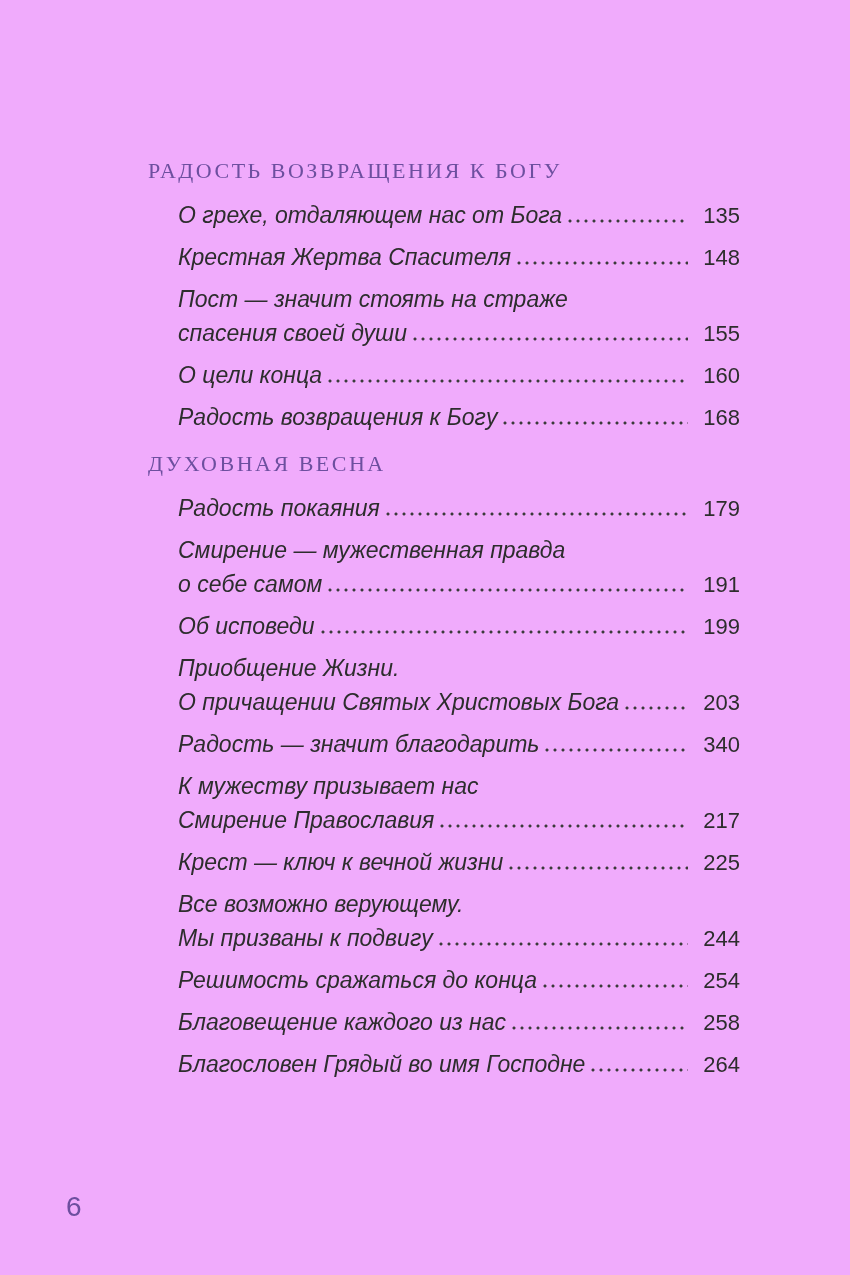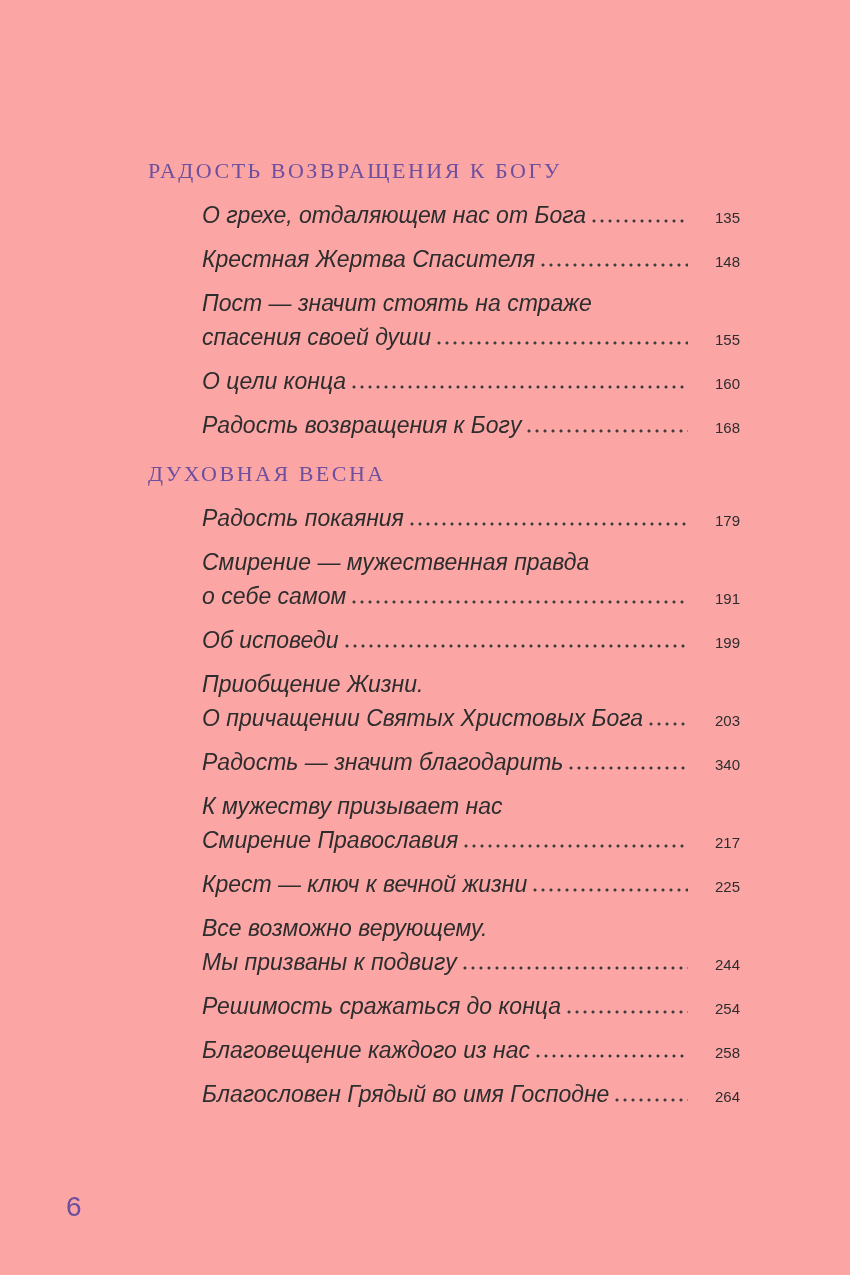--- a/index.html
+++ b/index.html
@@ -9,41 +9,41 @@
   * { box-sizing: border-box; }
   html, body { margin: 0; padding: 0; }
   body {
     width: 850px; height: 1275px;
     background: #ffffff;
     font-family: "Liberation Sans", sans-serif;
   }
   .page {
     position: relative;
     width: 850px; height: 1275px;
-    background: #fca5a5;
+    background: #f0abfc;
     overflow: hidden;
   }
   .toc {
     position: absolute;
     left: 148px; top: 156px;
     width: 592px;
   }
   .toc-section { margin: 0; }
   .toc-section + .toc-section { margin-top: 14px; }
   .toc-section-title {
     font-family: "Liberation Serif", serif;
     font-weight: 400;
     font-size: 22px;
     line-height: 30px;
     letter-spacing: 2.5px;
     color: var(--accent);
     margin: 0 0 12px 0;
     white-space: nowrap;
   }
-  .toc-entries { margin-left: 54px; }
+  .toc-entries { margin-left: 30px; }
   .toc-entry { margin-bottom: 7px; cursor: pointer; }
   .toc-line {
     font-style: italic;
     font-size: 23px;
     line-height: 34px;
     color: var(--ink);
   }
   .toc-line.last {
     display: flex;
     align-items: baseline;
@@ -53,21 +53,21 @@
     flex: 1 1 auto;
     height: 0.72em;
     margin: 0 8px 0 4px;
     background-image: radial-gradient(circle, #3a3a3a 1.4px, transparent 1.7px);
     background-size: 8px 4px;
     background-repeat: repeat-x;
     background-position: left bottom;
   }
   .pagenum {
     font-style: normal;
-    font-size: 15px;
+    font-size: 22px;
     color: var(--ink);
     min-width: 44px;
     text-align: right;
     white-space: nowrap;
   }
   .folio {
     position: absolute;
     left: 66px; top: 1190px;
     font-size: 28px;
     line-height: 34px;

